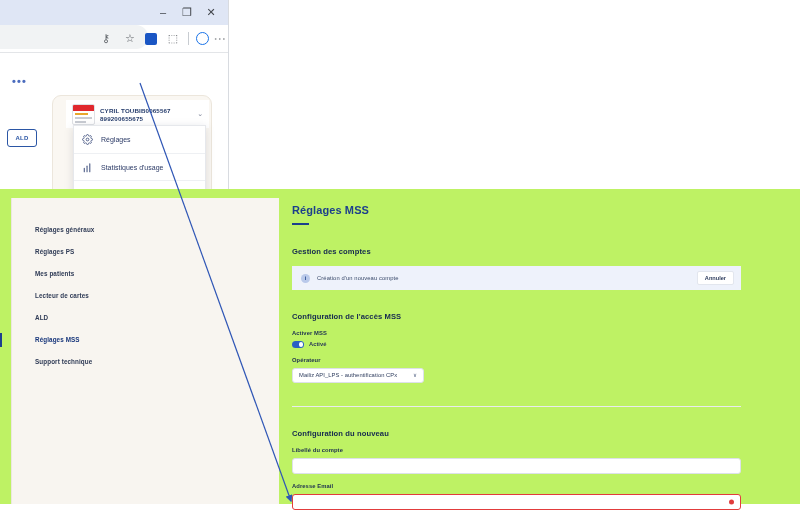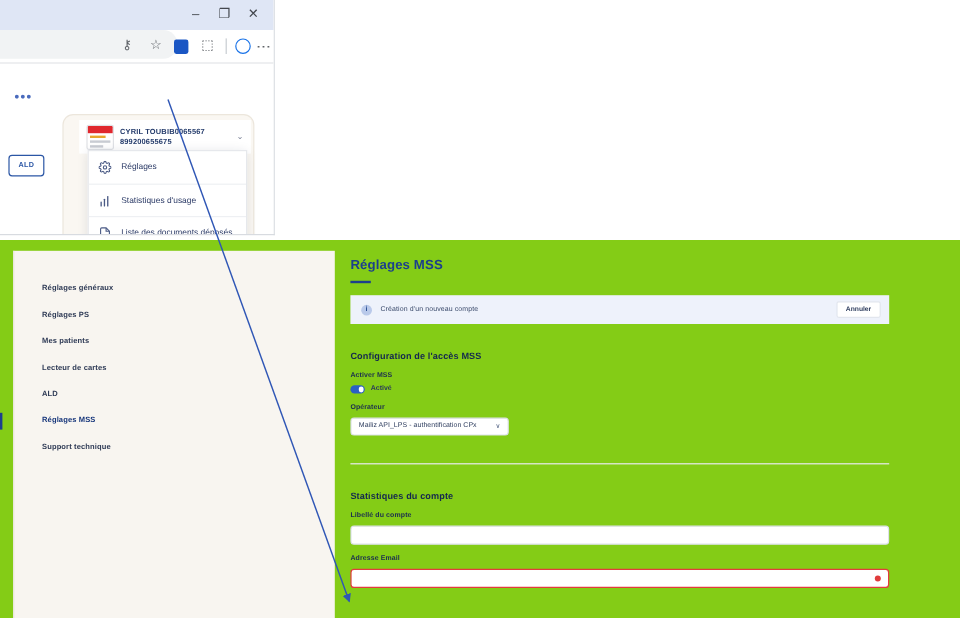--- a/index.html
+++ b/index.html
@@ -139,22 +139,22 @@
   .menu-item:first-child { border-top: none; }
   .menu-ico {
     width: 11px; height: 11px; flex: none;
     display: flex; align-items: center; justify-content: center;
     color: #4a5a85;
   }
   .menu-ico svg { width: 11px; height: 11px; }
 
   
   .app-shell {
-    position: absolute; left: 0; top: 200px;
-    width: 800px; height: 315px; background: #84cc16;
+    position: absolute; left: 0; top: 189px;
+    width: 800px; height: 315px; background: #bef264;
   }
   .app-sidebar {
     position: absolute; left: 11px; top: 9px;
     width: 268px; height: 306px;
     background: #f8f5f0;
     border-left: 1px solid #ece7df;
     padding-top: 23px;
   }
   .side-item {
     position: relative;
@@ -360,20 +360,21 @@
       <div class="side-item">
         <span>Support technique</span>
       </div>
     </div>
 
     <div class="app-main">
 
       <div class="mss-title">Réglages MSS</div>
       <div class="mss-rule"></div>
 
+      <div class="sec-h">Gestion des comptes</div>
 
       <div class="info-bar">
         <span class="info-ico">i</span>
         <span class="info-txt">Création d'un nouveau compte</span>
         <button class="btn-annuler">Annuler</button>
       </div>
 
       <div class="sec-h">Configuration de l'accès MSS</div>
 
       <div class="field-label">Activer MSS</div>
@@ -383,21 +384,21 @@
       </div>
 
       <div class="field-label">Opérateur</div>
       <div class="select-box">
         <span class="select-val">Mailiz API_LPS - authentification CPx</span>
         <span class="select-caret">∨</span>
       </div>
 
       <div class="divider"></div>
 
-      <div class="sec-h">Statistiques du compte</div>
+      <div class="sec-h">Configuration du nouveau</div>
 
       <div class="field-label">Libellé du compte</div>
       <div class="text-input"></div>
 
       <div class="field-label">Adresse Email</div>
       <div class="text-input error">
         <span class="err-dot"></span>
       </div>
 
 

